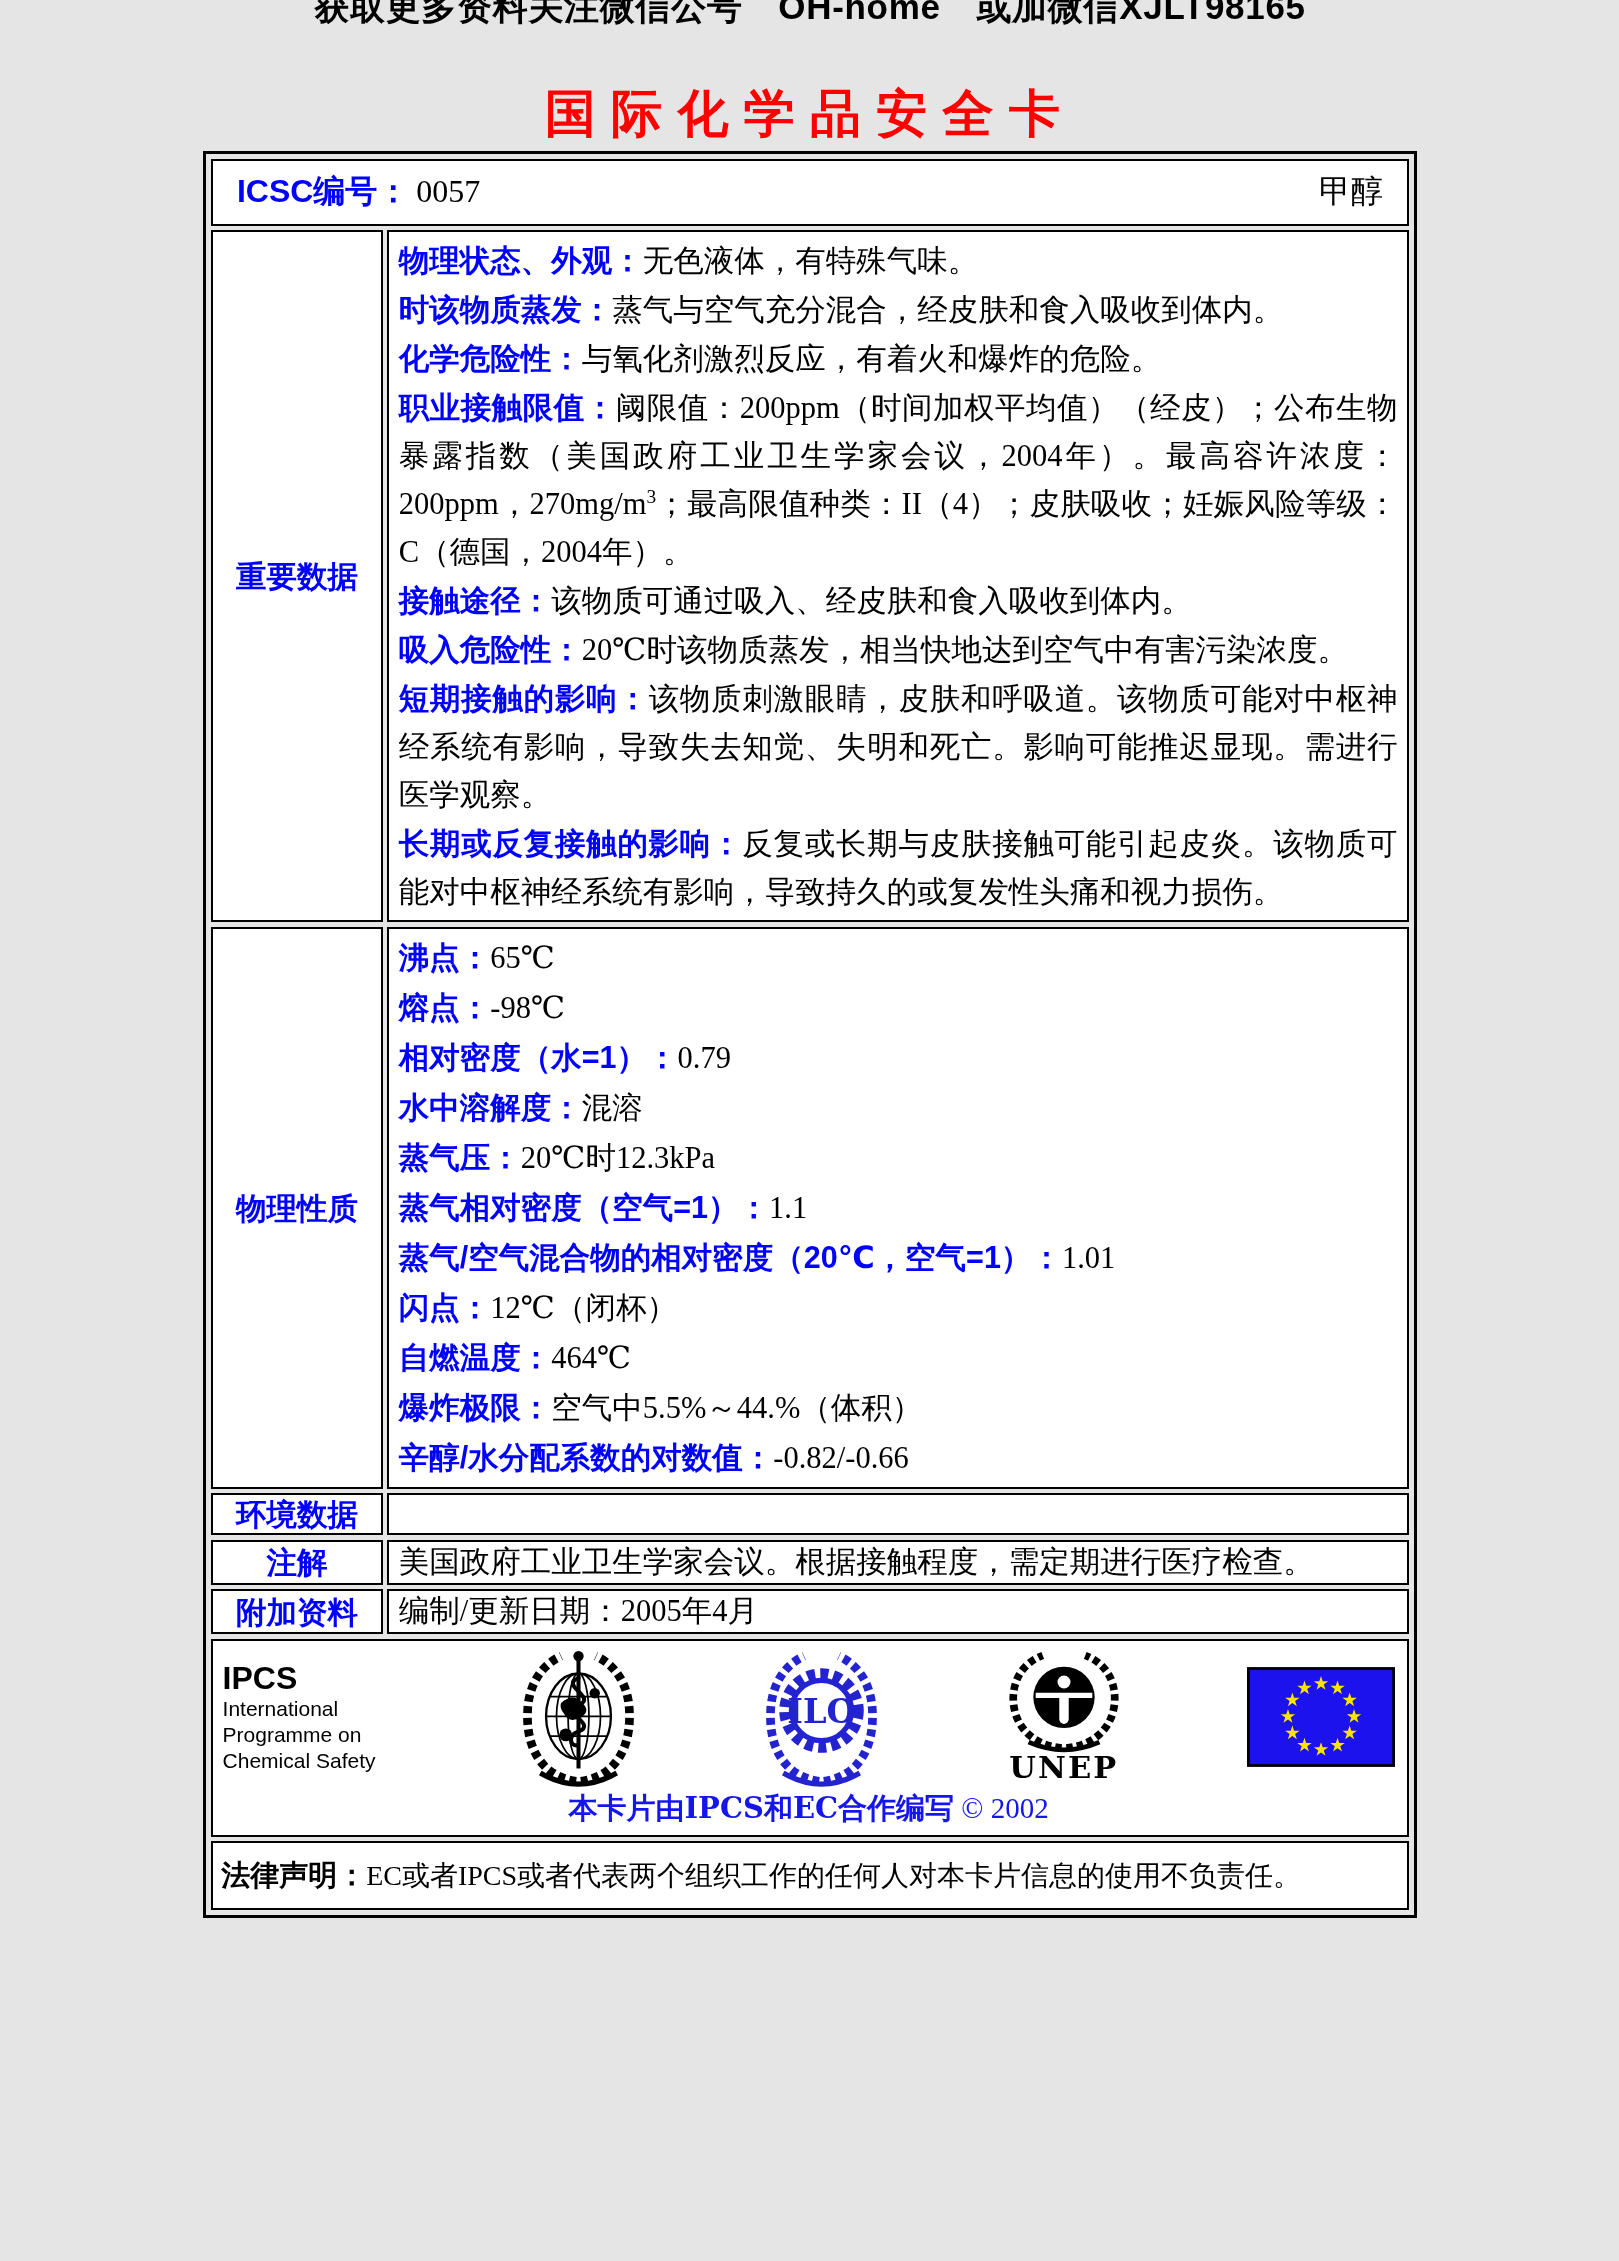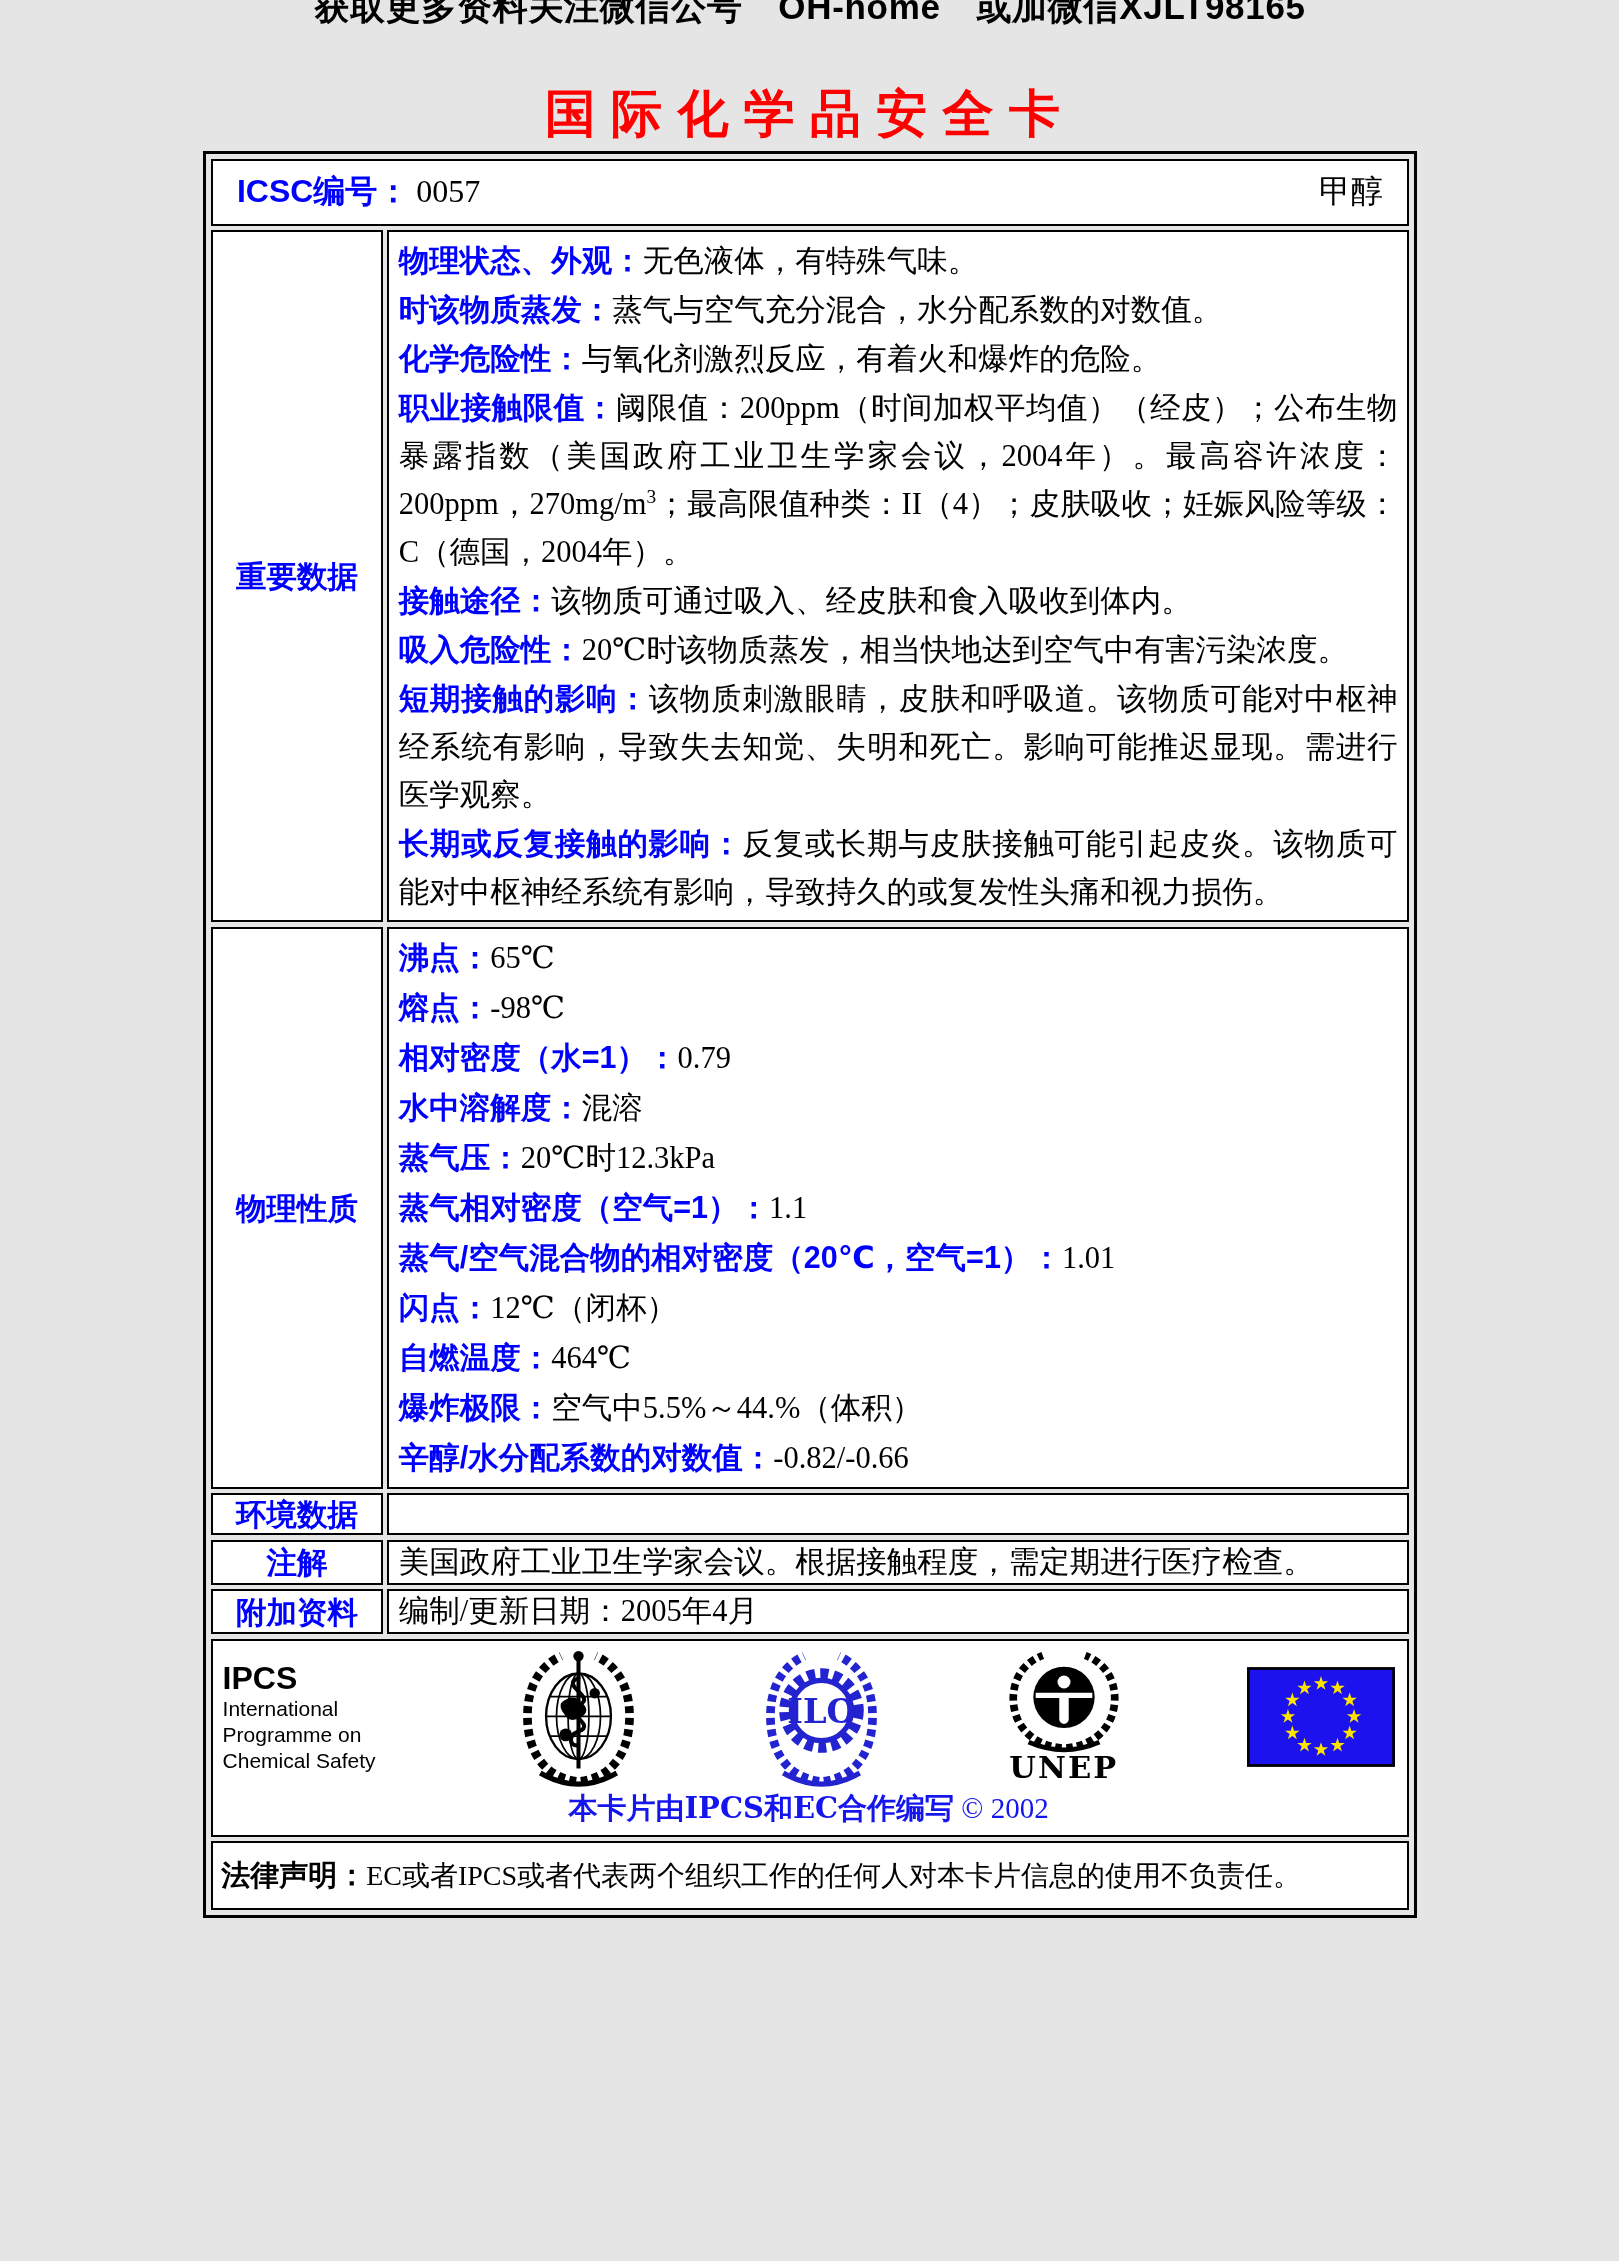--- a/index.html
+++ b/index.html
@@ -85,21 +85,21 @@
       </div>
     </div>
 
     <div class="rows" id="sections">
         <div class="row section-row row-important-data">
           <div class="cell label-cell">
             <span class="section-label-text blue">重要数据</span>
           </div>
           <div class="cell content-cell">
             <div class="para"><span class="seg-label">物理状态、外观：</span><span class="seg-normal">无色液体，有特殊气味。</span></div>
-            <div class="para"><span class="seg-label">时该物质蒸发：</span><span class="seg-normal">蒸气与空气充分混合，水分配系数的对数值。</span></div>
+            <div class="para"><span class="seg-label">时该物质蒸发：</span><span class="seg-normal">蒸气与空气充分混合，经皮肤和食入吸收到体内。</span></div>
             <div class="para"><span class="seg-label">化学危险性：</span><span class="seg-normal">与氧化剂激烈反应，有着火和爆炸的危险。</span></div>
             <div class="para"><span class="seg-label">职业接触限值：</span><span class="seg-normal">阈限值：200ppm（时间加权平均值）（经皮）；公布生物暴露指数（美国政府工业卫生学家会议，2004年）。最高容许浓度：200ppm，270mg/m</span><sup class="seg-sup">3</sup><span class="seg-normal">；最高限值种类：II（4）；皮肤吸收；妊娠风险等级：C（德国，2004年）。</span></div>
             <div class="para"><span class="seg-label">接触途径：</span><span class="seg-normal">该物质可通过吸入、经皮肤和食入吸收到体内。</span></div>
             <div class="para"><span class="seg-label">吸入危险性：</span><span class="seg-normal">20℃时该物质蒸发，相当快地达到空气中有害污染浓度。</span></div>
             <div class="para"><span class="seg-label">短期接触的影响：</span><span class="seg-normal">该物质刺激眼睛，皮肤和呼吸道。该物质可能对中枢神经系统有影响，导致失去知觉、失明和死亡。影响可能推迟显现。需进行医学观察。</span></div>
             <div class="para"><span class="seg-label">长期或反复接触的影响：</span><span class="seg-normal">反复或长期与皮肤接触可能引起皮炎。该物质可能对中枢神经系统有影响，导致持久的或复发性头痛和视力损伤。</span></div>
           </div>
         </div>
         <div class="row section-row row-physical-properties">
           <div class="cell label-cell">

